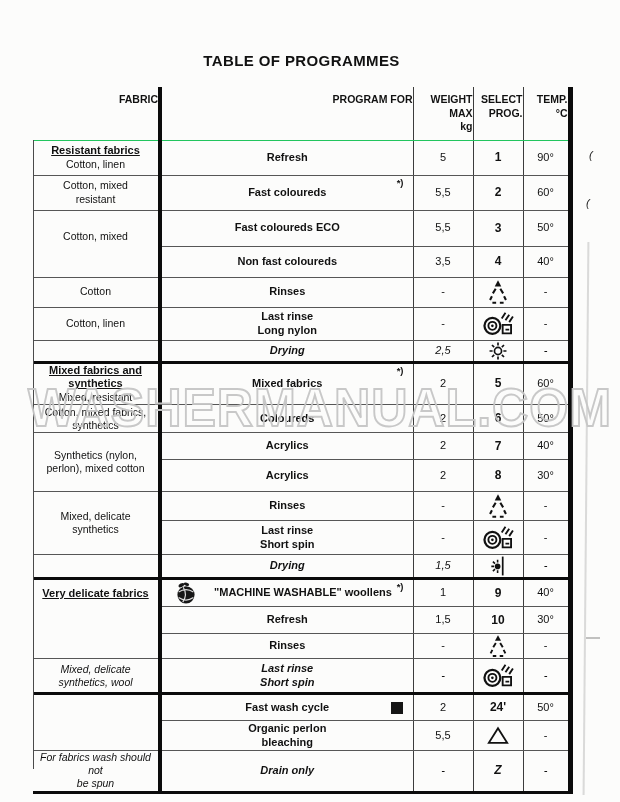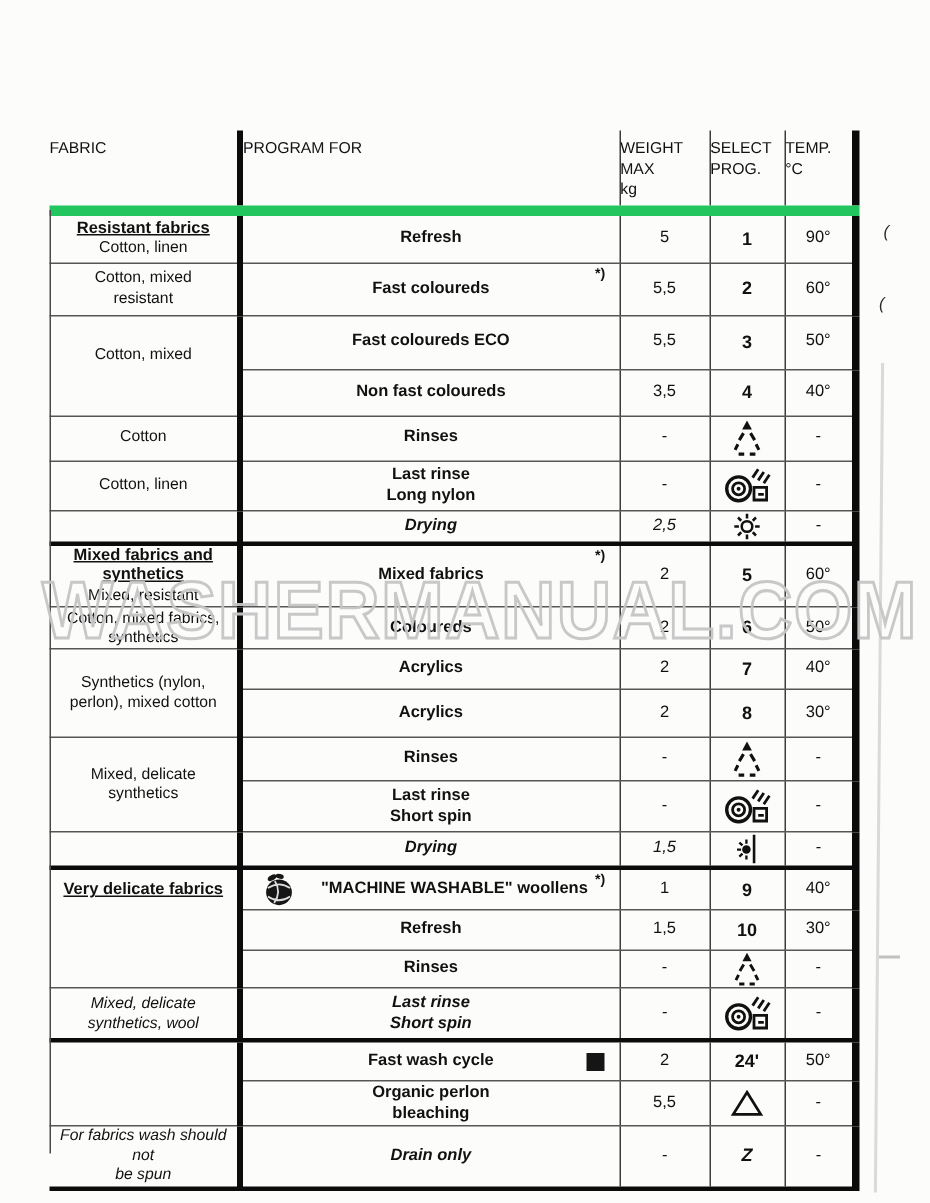--- a/index.html
+++ b/index.html
@@ -2,22 +2,22 @@
 <html><head>
 <meta charset="utf-8">
 <style>
   html,body{margin:0;padding:0;}
   .page{position:relative;width:620px;height:802px;background:#fcfcfb;
         font-family:"Liberation Sans",sans-serif;color:#111;overflow:hidden;}
   .title{position:absolute;top:52px;left:33px;width:537px;text-align:center;
          font-size:15px;font-weight:bold;letter-spacing:.4px;}
   table{position:absolute;left:33px;top:87px;border-collapse:collapse;table-layout:fixed;}
   th,td{padding:0;margin:0;}
-  thead th{font-size:10.5px;font-weight:normal;vertical-align:top;padding-top:6px;
-           border-bottom:7px solid #22c55e;line-height:1.3;text-align:left;}
+  thead th{font-size:10.5px;font-weight:bold;vertical-align:top;padding-top:6px;
+           border-bottom:1px solid #22c55e;line-height:1.3;text-align:right;}
   thead th span{display:block;}
   .c-fabric{border-right:4px solid #0b0b0b;}
   .c-prog,.c-weight,.c-select{border-right:1px solid #3c3c3c;}
   .c-temp{border-right:5px solid #0b0b0b;}
   tbody td{border-bottom:1px solid #565656;font-size:11px;text-align:center;
            vertical-align:middle;line-height:1.25;}
   tr.sec-end td{border-bottom:3px solid #0b0b0b;font-style:italic;}
   .fab{font-size:10.5px;}
   .fab span{display:block;}
   .fab-title{font-weight:bold;text-decoration:underline;font-size:11px;}
@@ -45,20 +45,21 @@
                  background:#9a9a9a;opacity:.6;}
   .mark{position:absolute;font-size:11px;color:#2a2a2a;font-style:italic;}
   .mark1{left:589px;top:149px;}
   .mark2{left:586px;top:197px;}
 </style>
 </head>
 <body>
 
 <div class="page">
 
+  <div class="title">TABLE OF PROGRAMMES</div>
 
   <table>
     <colgroup>
       <col style="width:127px">
         <col style="width:253px">
         <col style="width:60px">
       <col style="width:50px">
         <col style="width:47px">
     </colgroup>
     <thead>

